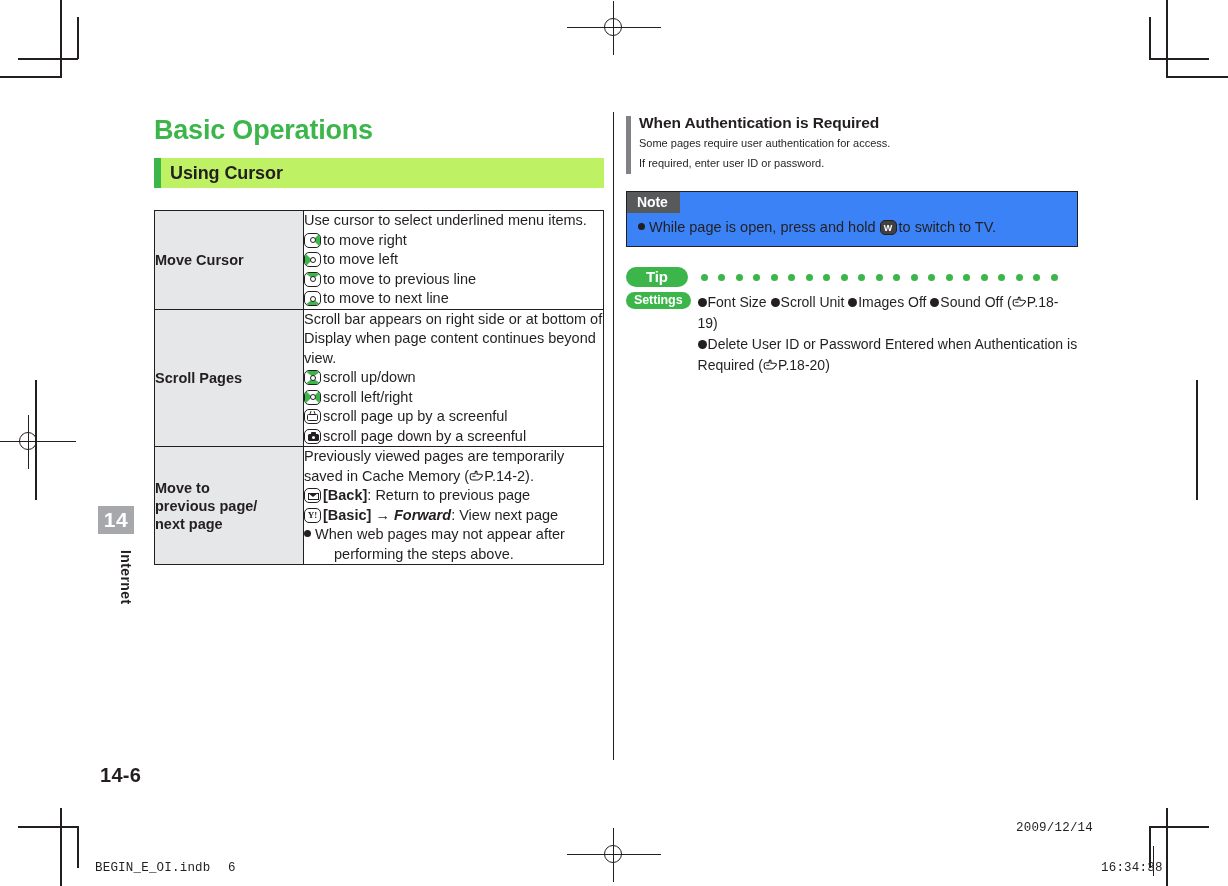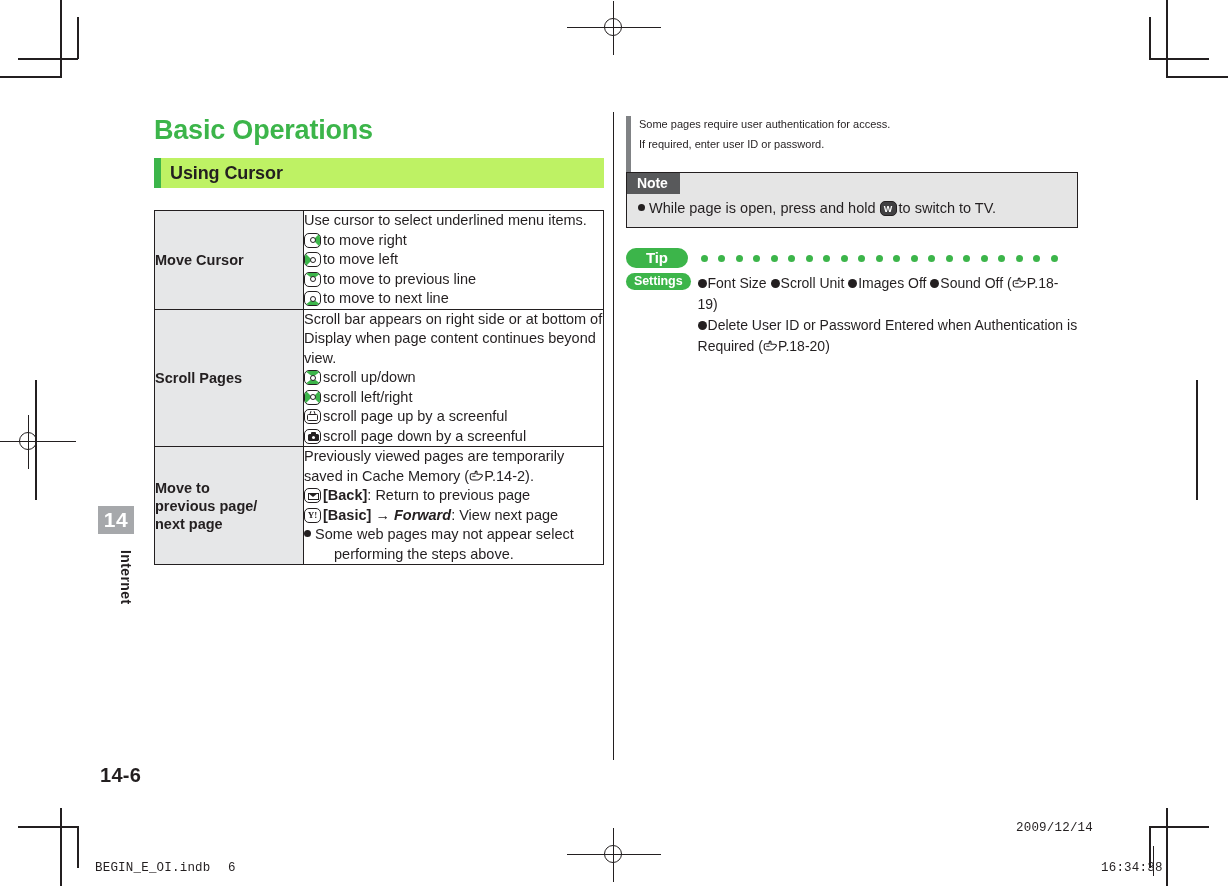--- a/index.html
+++ b/index.html
@@ -337,21 +337,21 @@
     line-height: 20px;
     color: #231f20;
   }
 
   
   .note-box {
     border: 1px solid #231f20;
     margin-top: 6px;
     padding: 0 0 9px 0;
     position: relative;
-    background: #e5e5e5;
+    background: #3b82f6;
   }
   .note-tag {
     display: inline-block;
     background: #58595b;
     color: #ffffff;
     font-weight: bold;
     font-size: 14px;
     line-height: 18px;
     padding: 1px 12px 2px 10px;
     letter-spacing: -0.1px;
@@ -563,32 +563,33 @@
                   </svg></span><span>P.14-2</span><span>).</span></span>
 
             <span class="line">
               <span class="keyicon mailkey"><span class="env"></span><span class="flap"></span></span><b class="k">[Back]</b><span>: Return to previous page</span>
             </span>
 
             <span class="line">
               <span class="keyicon ykey"><span class="ytxt">Y!</span></span><b class="k">[Basic]</b> <span>→</span> <i class="k">Forward</i><span>: View next page</span>
             </span>
 
-            <span class="hang"><span class="bullet-dot"></span><span>Some web pages may not appear select</span></span>
+            <span class="hang"><span class="bullet-dot"></span><span>When web pages may not appear after</span></span>
             <span class="hang2">performing the steps above.</span>
           </td>
         </tr>
       </tbody>
     </table>
   </div>
 
   <div class="col-right">
 
     <div class="callout">
       <div class="vbar"></div>
+      <h3>When Authentication is Required</h3>
       <p>Some pages require user authentication for access.</p>
       <p>If required, enter user ID or password.</p>
     </div>
 
     <div class="note-box">
       <span class="note-tag">Note</span>
       <div class="note-body">
         <span class="bullet-dot"></span><span>While page is open, press and hold</span>
         <span class="keyicon wkey"><span class="wtxt">W</span></span><span>to switch to TV.</span>
       </div>

